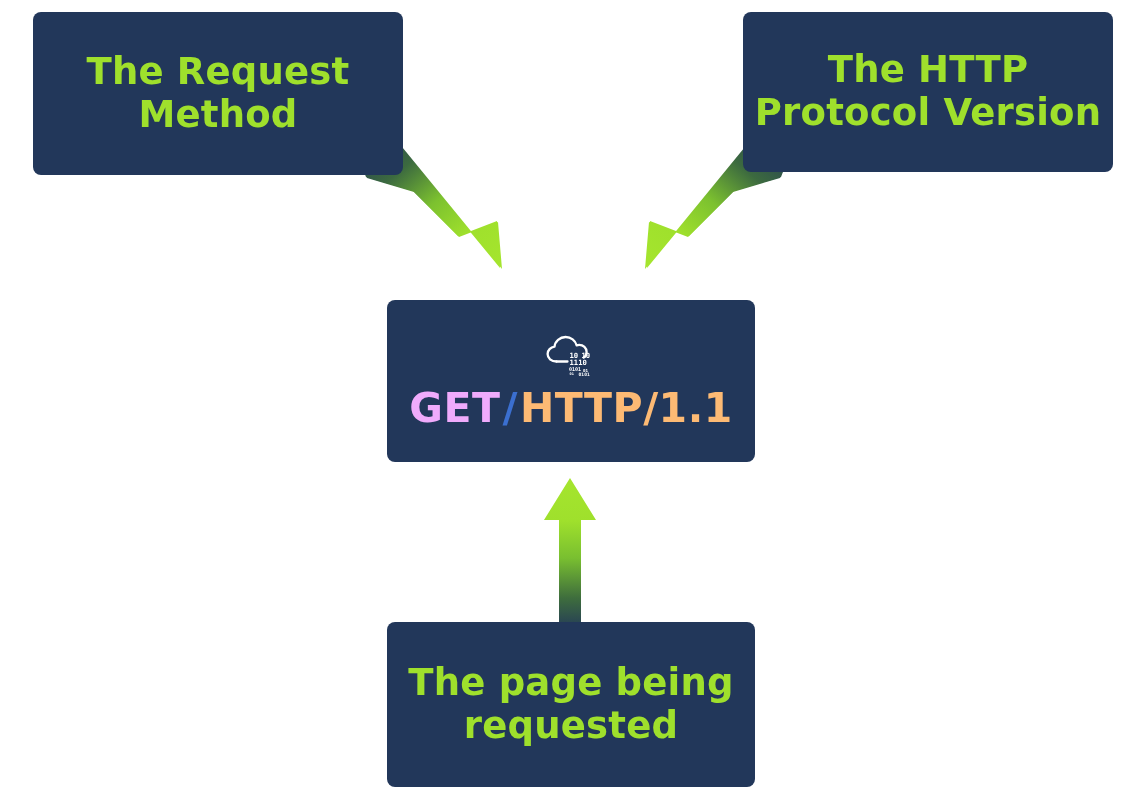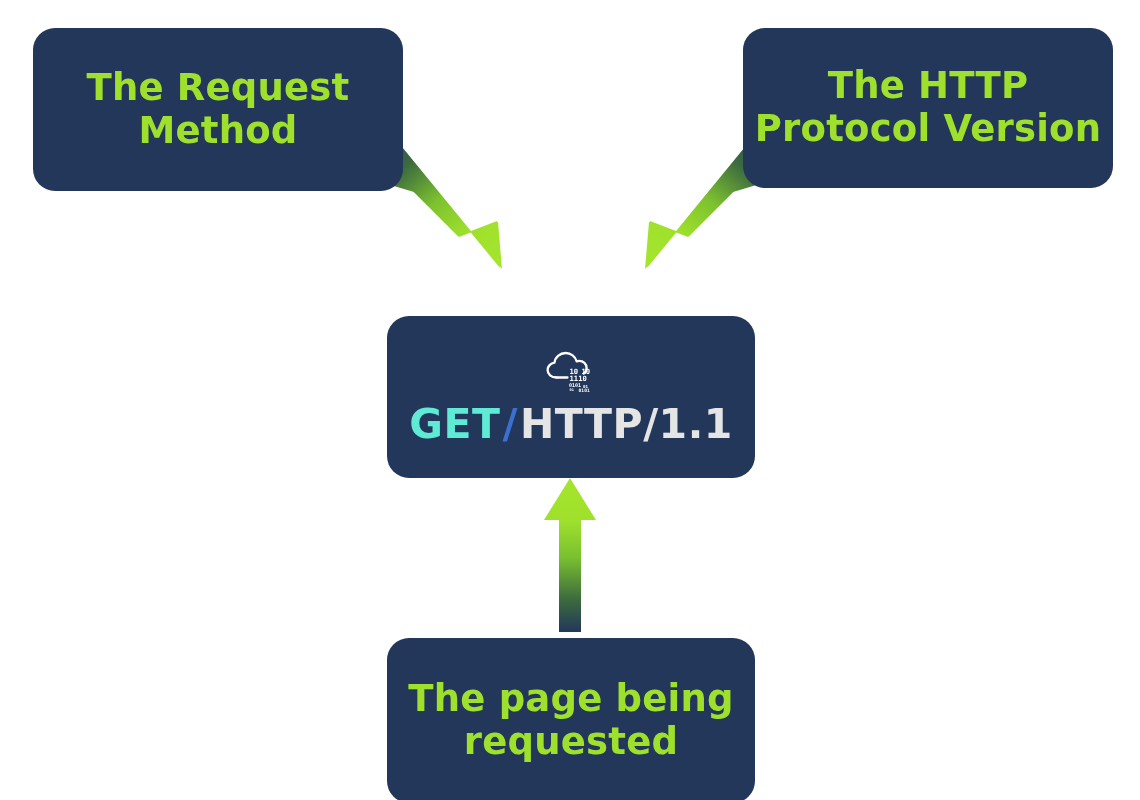--- a/index.html
+++ b/index.html
@@ -15,28 +15,27 @@
     width: 1140px;
     height: 800px;
     background: #ffffff;
     overflow: hidden;
   }
 
   
   .box {
     position: absolute;
     background: #22375a;
-    border-radius: 22px;
+    border-radius: 8px;
     display: flex;
     align-items: center;
     justify-content: center;
     flex-direction: column;
     box-sizing: border-box;
     text-align: center;
-    margin-top: 16px;
   }
   .box-label {
     color: #9fe02c;
     font-weight: bold;
     line-height: 1.16;
     letter-spacing: 0.2px;
     white-space: pre-line;
   }
 
   #box-request-method {
@@ -76,23 +75,23 @@
     height: 46px;
     display: block;
     margin-bottom: 2px;
   }
   .request-line {
     font-size: 41px;
     font-weight: bold;
     letter-spacing: 0.5px;
     white-space: nowrap;
   }
-  .tok-method { color: #5eead4; }
+  .tok-method { color: #f0abfc; }
   .tok-slash  { color: #3b6fd0; padding: 0 2px; }
-  .tok-proto  { color: #e5e5e5; }
+  .tok-proto  { color: #fdba74; }
 
   
   #arrow-layer {
     position: absolute;
     left: 0;
     top: 0;
     width: 1140px;
     height: 800px;
     pointer-events: none;
   }

